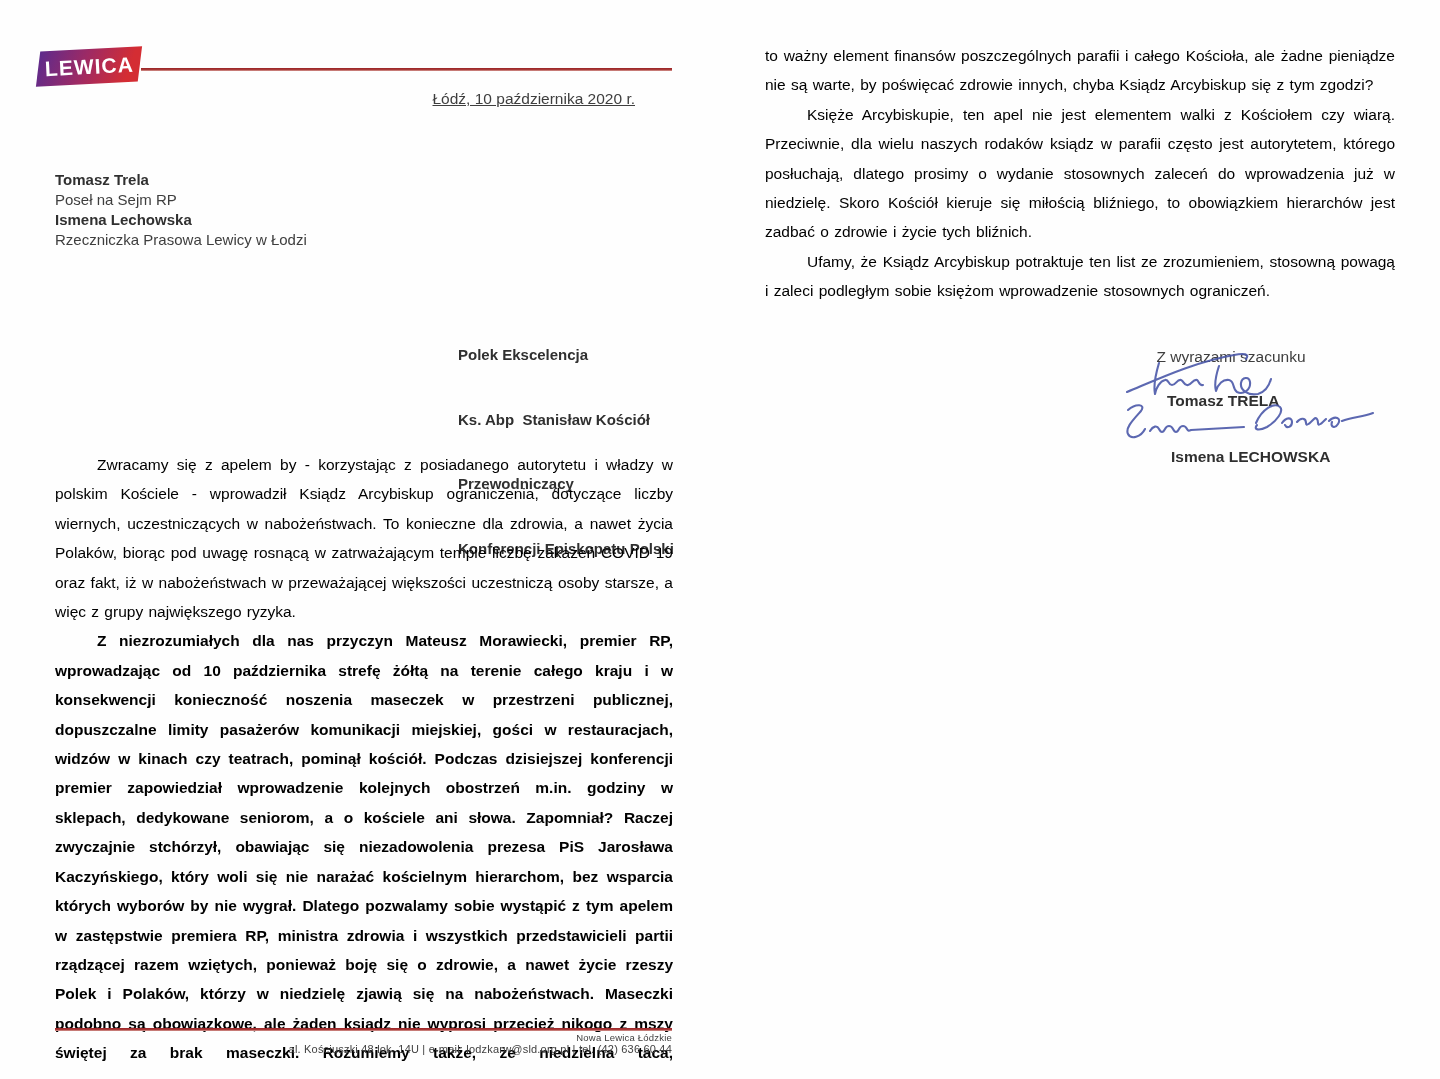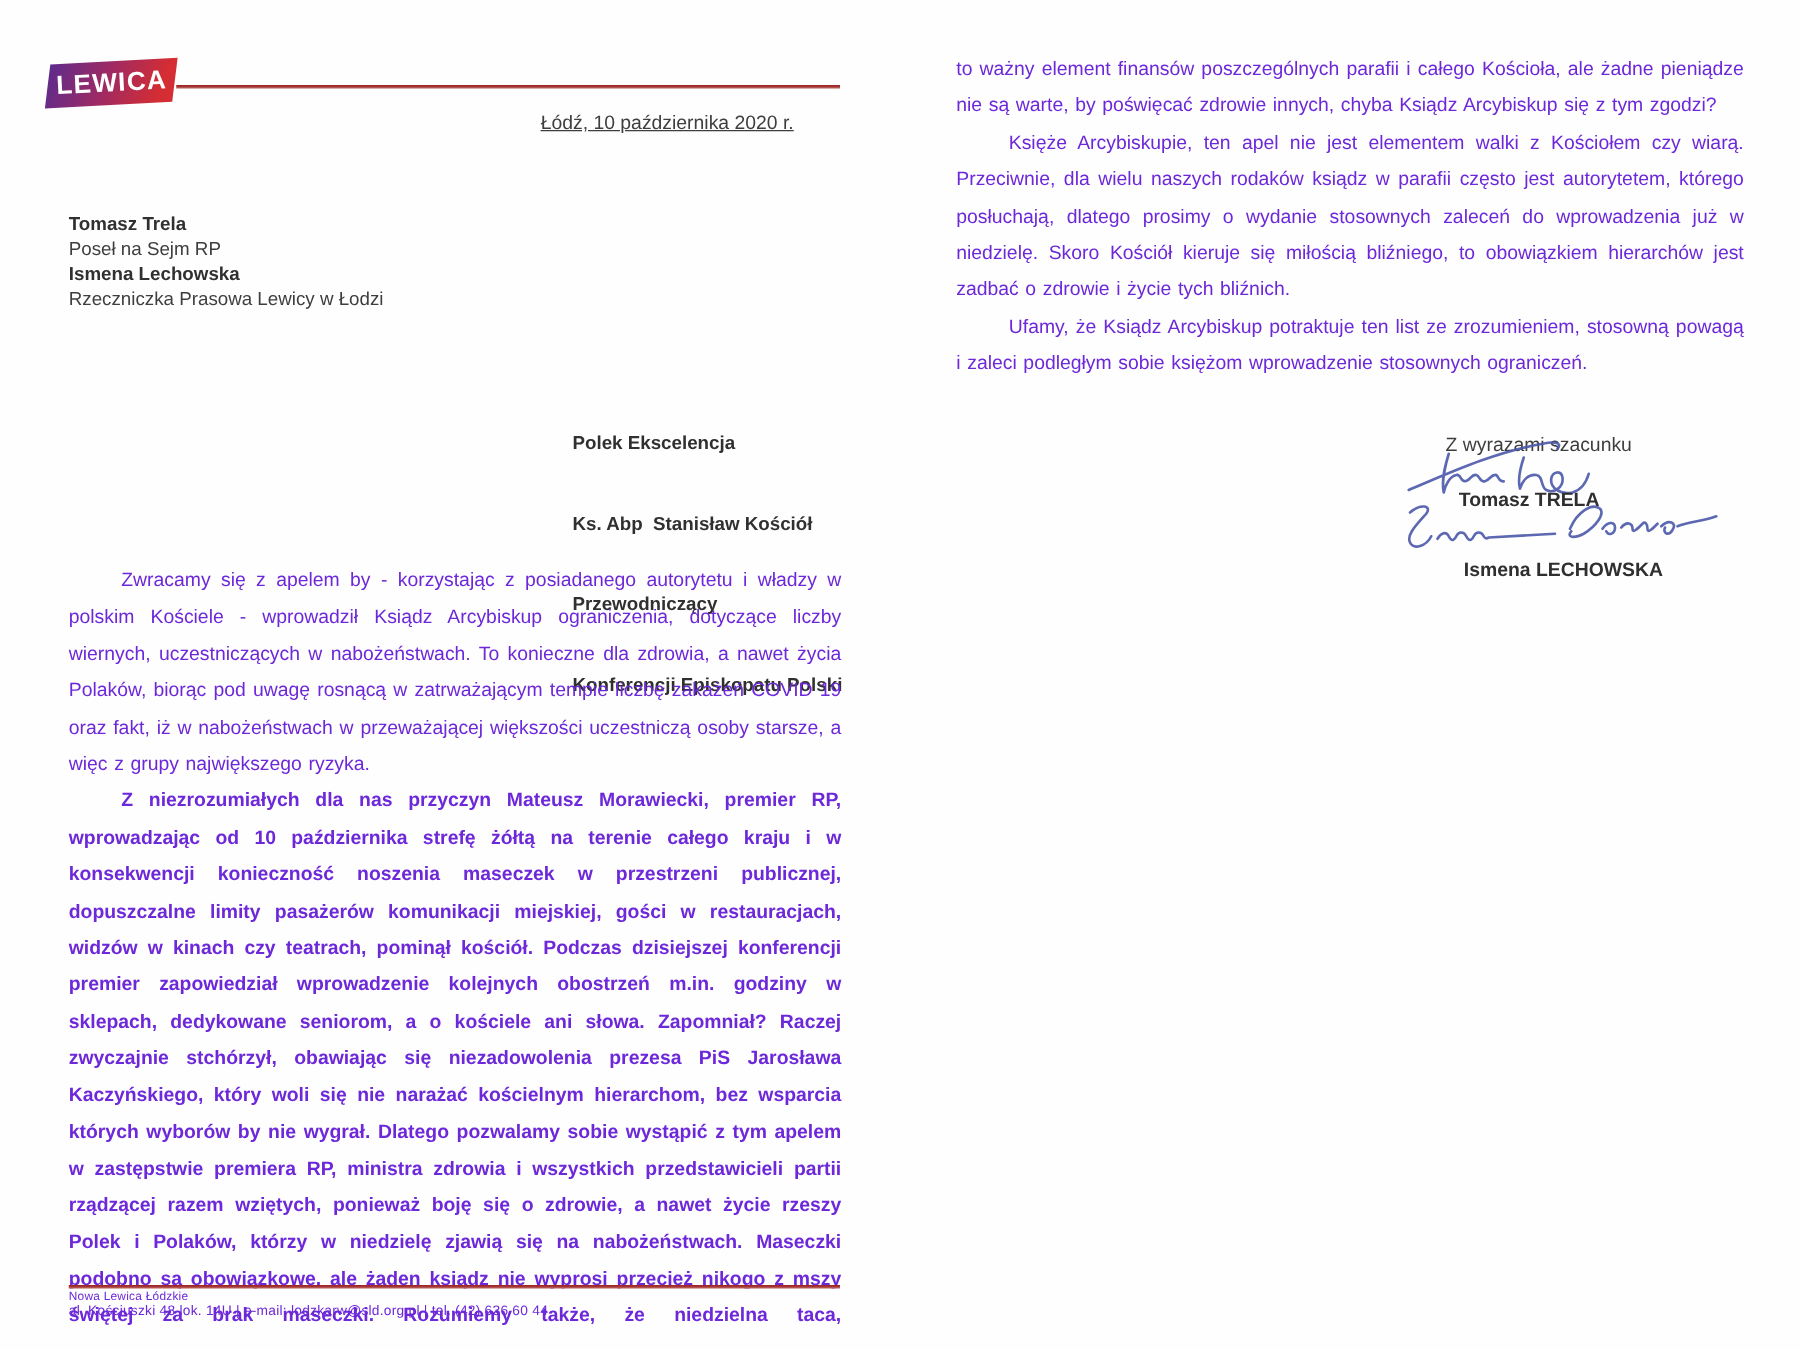--- a/index.html
+++ b/index.html
@@ -43,41 +43,41 @@
   .sender { left: 55px; top: 170px; font-size: 15px; line-height: 20px; }
   .bold { font-weight: bold; color: #303030; }
 
   .recipient { left: 458px; top: 301px; font-size: 15px; line-height: 21.5px; white-space: pre; }
   .recipient div { font-weight: bold; color: #303030; }
 
   .body-col {
     text-align: justify;
     font-size: 15.5px;
     line-height: 29.4px;
-    color: #6d28d9;
+    color: #000000;
     word-spacing: 1px;
   }
   .body-col p { margin: 0; text-indent: 42px; }
   .body-col p.noindent { text-indent: 0; }
   .body-col p.fill { text-align-last: justify; font-weight: bold; }
   #left-body  { left: 55px;  top: 450px; width: 618px; }
   #right-body { left: 765px; top: 41px;  width: 630px; }
 
   .closing { left: 1061px; top: 348px; width: 340px; text-align: center; font-size: 15.5px; }
 
   .sig-name { font-size: 15.5px; font-weight: bold; color: #2f2f2f; }
   #name1 { left: 1167px; top: 392px; }
   #name2 { left: 1171px; top: 448px; }
 
   svg.sig { color: var(--ink-blue, #4a58a8); overflow: visible; }
   #sig1 { left: 1122px; top: 346px; }
   #sig2 { left: 1116px; top: 400px; }
   svg.sig path { fill: none; stroke: currentColor; stroke-width: 2.1; stroke-linecap: round; stroke-linejoin: round; opacity: 0.9; }
 
-  .footer-text { left: 55px; top: 1032px; width: 617px; text-align: left; color: #6d28d9; }
+  .footer-text { left: 55px; top: 1032px; width: 617px; text-align: right; color: #404040; }
   .footer-text .l1 { font-size: 9.5px; letter-spacing: 0.2px; }
   .footer-text .l2 { font-size: 11px; margin-top: 0; letter-spacing: 0.2px; }
 </style>
 </head>
 <body>
 
 <div class="canvas">
 
   <div class="abs logo">
     <span>LEWICA</span>

